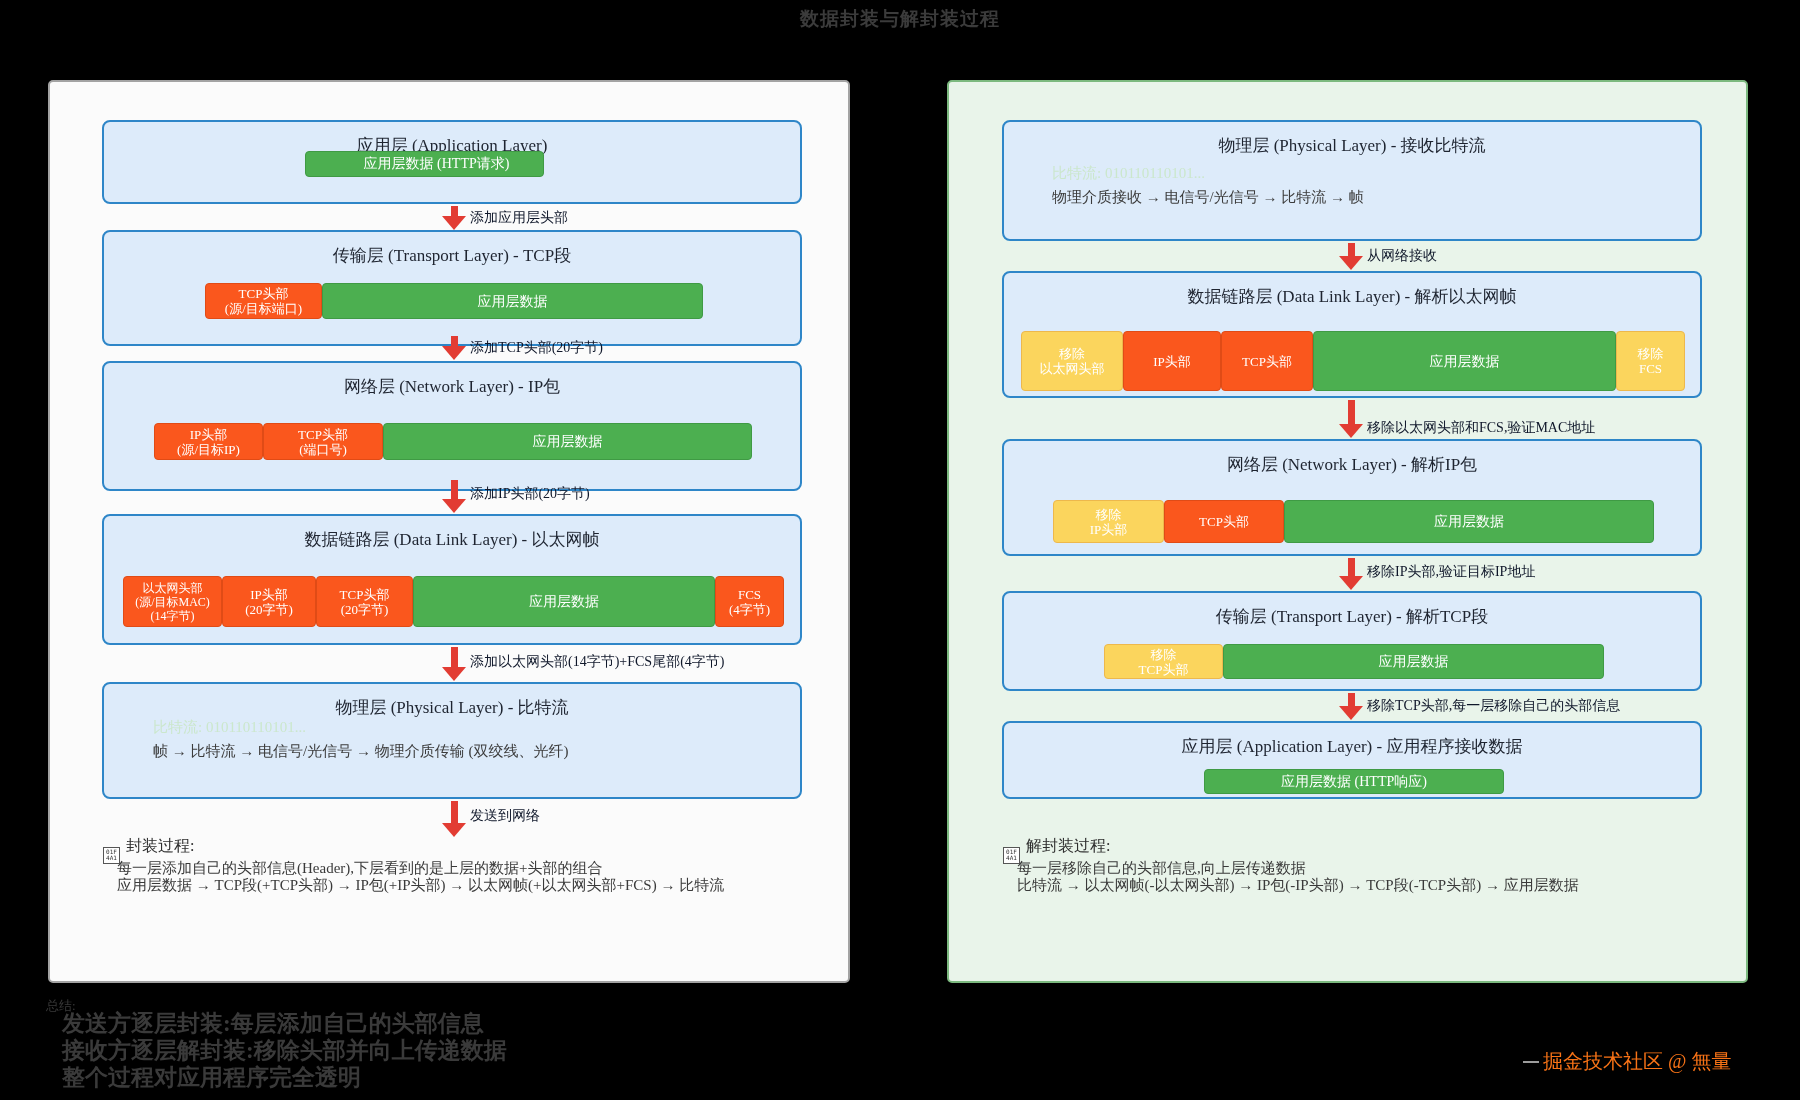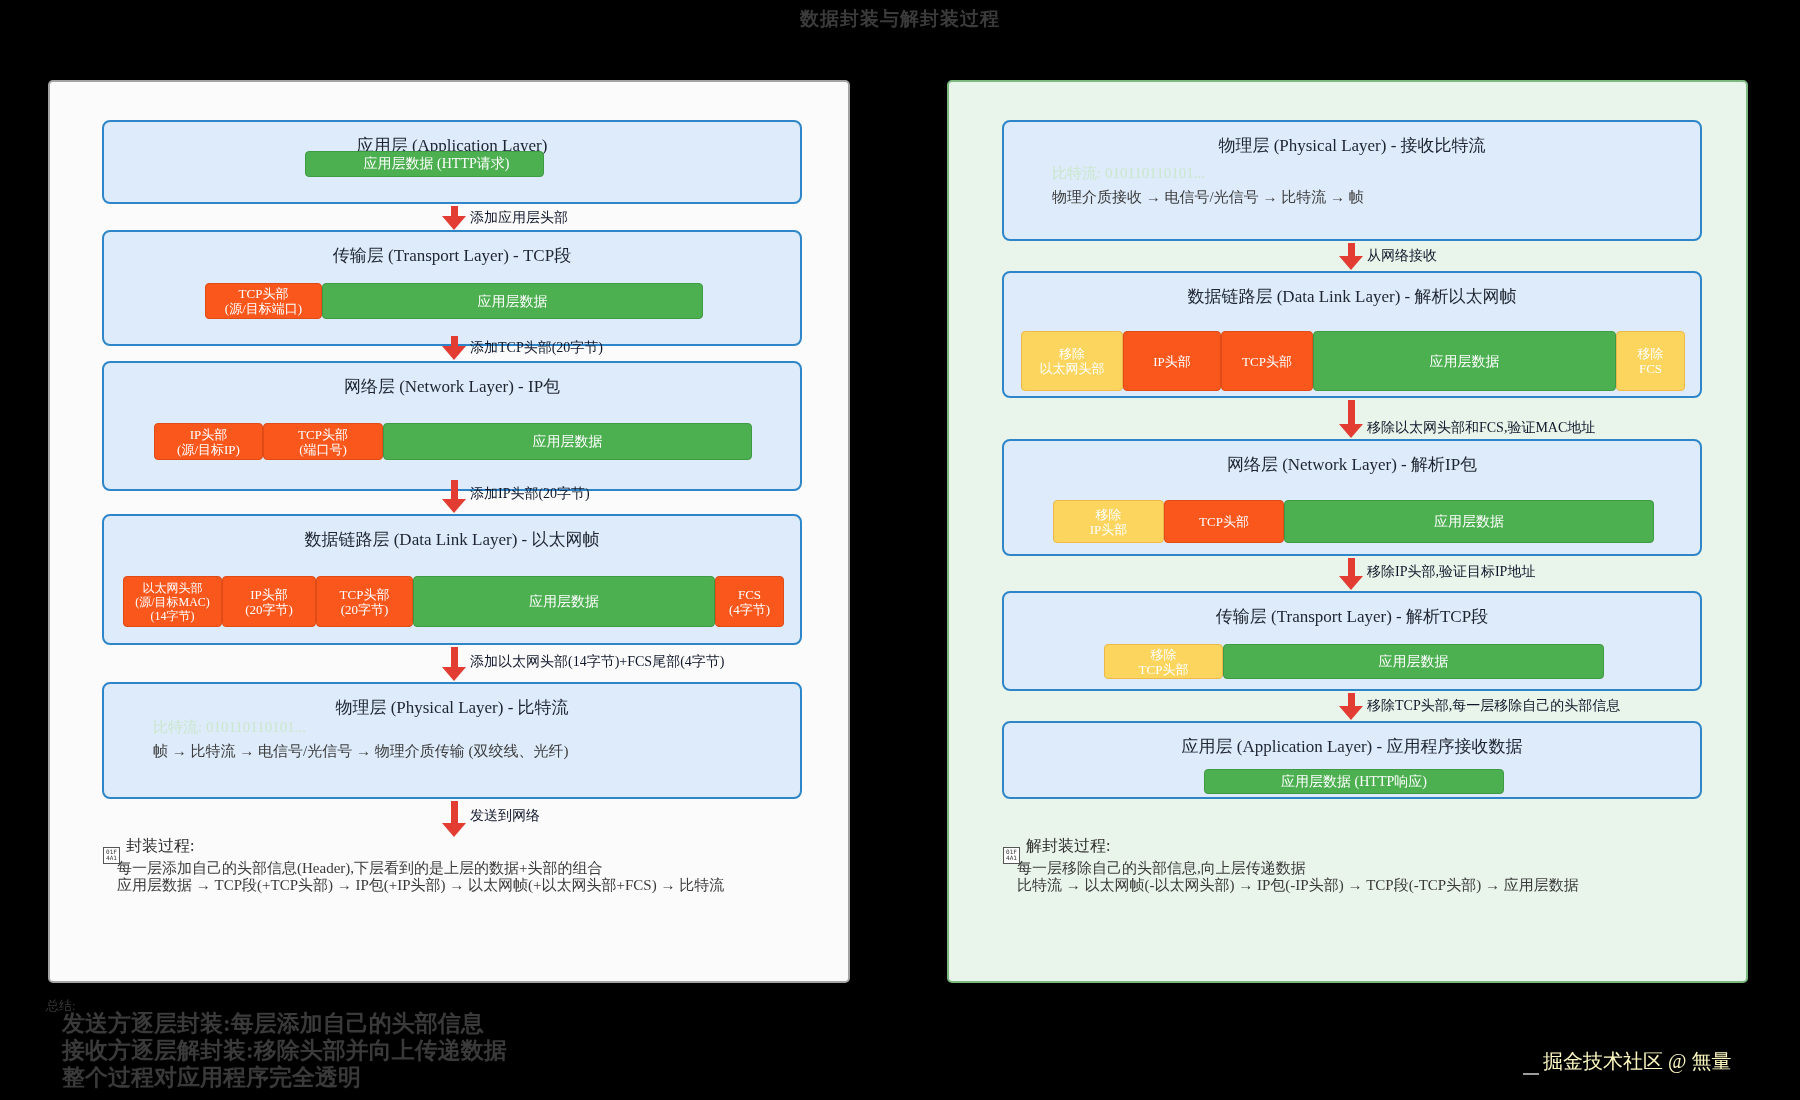--- a/index.html
+++ b/index.html
@@ -51,21 +51,21 @@
   .note-line{position:absolute;font-size:15px;color:#3a3a3a;white-space:nowrap;}
   .tofu{
     display:inline-flex;flex-direction:column;align-items:center;justify-content:center;
     width:17px;height:17px;border:1px solid #555;margin-right:6px;vertical-align:-3px;
     box-sizing:border-box;background:#fff;
   }
   .tofu span{font-family:"DejaVu Sans Mono",monospace;font-size:6px;line-height:6px;color:#333;}
   .footer-label{position:absolute;left:46px;top:997px;font-size:13px;color:#3a3a3a;}
   .footer-lines{position:absolute;left:62px;top:1010px;}
   .footer-lines div{font-size:23px;line-height:27px;font-weight:bold;color:#3a3a3a;white-space:nowrap;}
-  .watermark{position:absolute;left:1523px;top:1048px;display:flex;align-items:flex-end;color:#fef9c3;}
+  .watermark{position:absolute;left:1523px;top:1048px;display:flex;align-items:center;color:#f97316;}
   .wm-dash{display:inline-block;width:16px;border-top:2px solid #9c9c9c;margin-right:4px;}
   .wm-text{font-size:20px;white-space:nowrap;}
 </style>
 </head>
 <body>
 
 <div class="main-title">数据封装与解封装过程</div>
 
 <div class="panel-header" style="left:148px;width:606px;">发送方:数据封装过程 (自上而下)</div>
 <div class="panel-header" style="left:1046px;width:606px;">接收方:数据解封装过程 (自下而上)</div>

